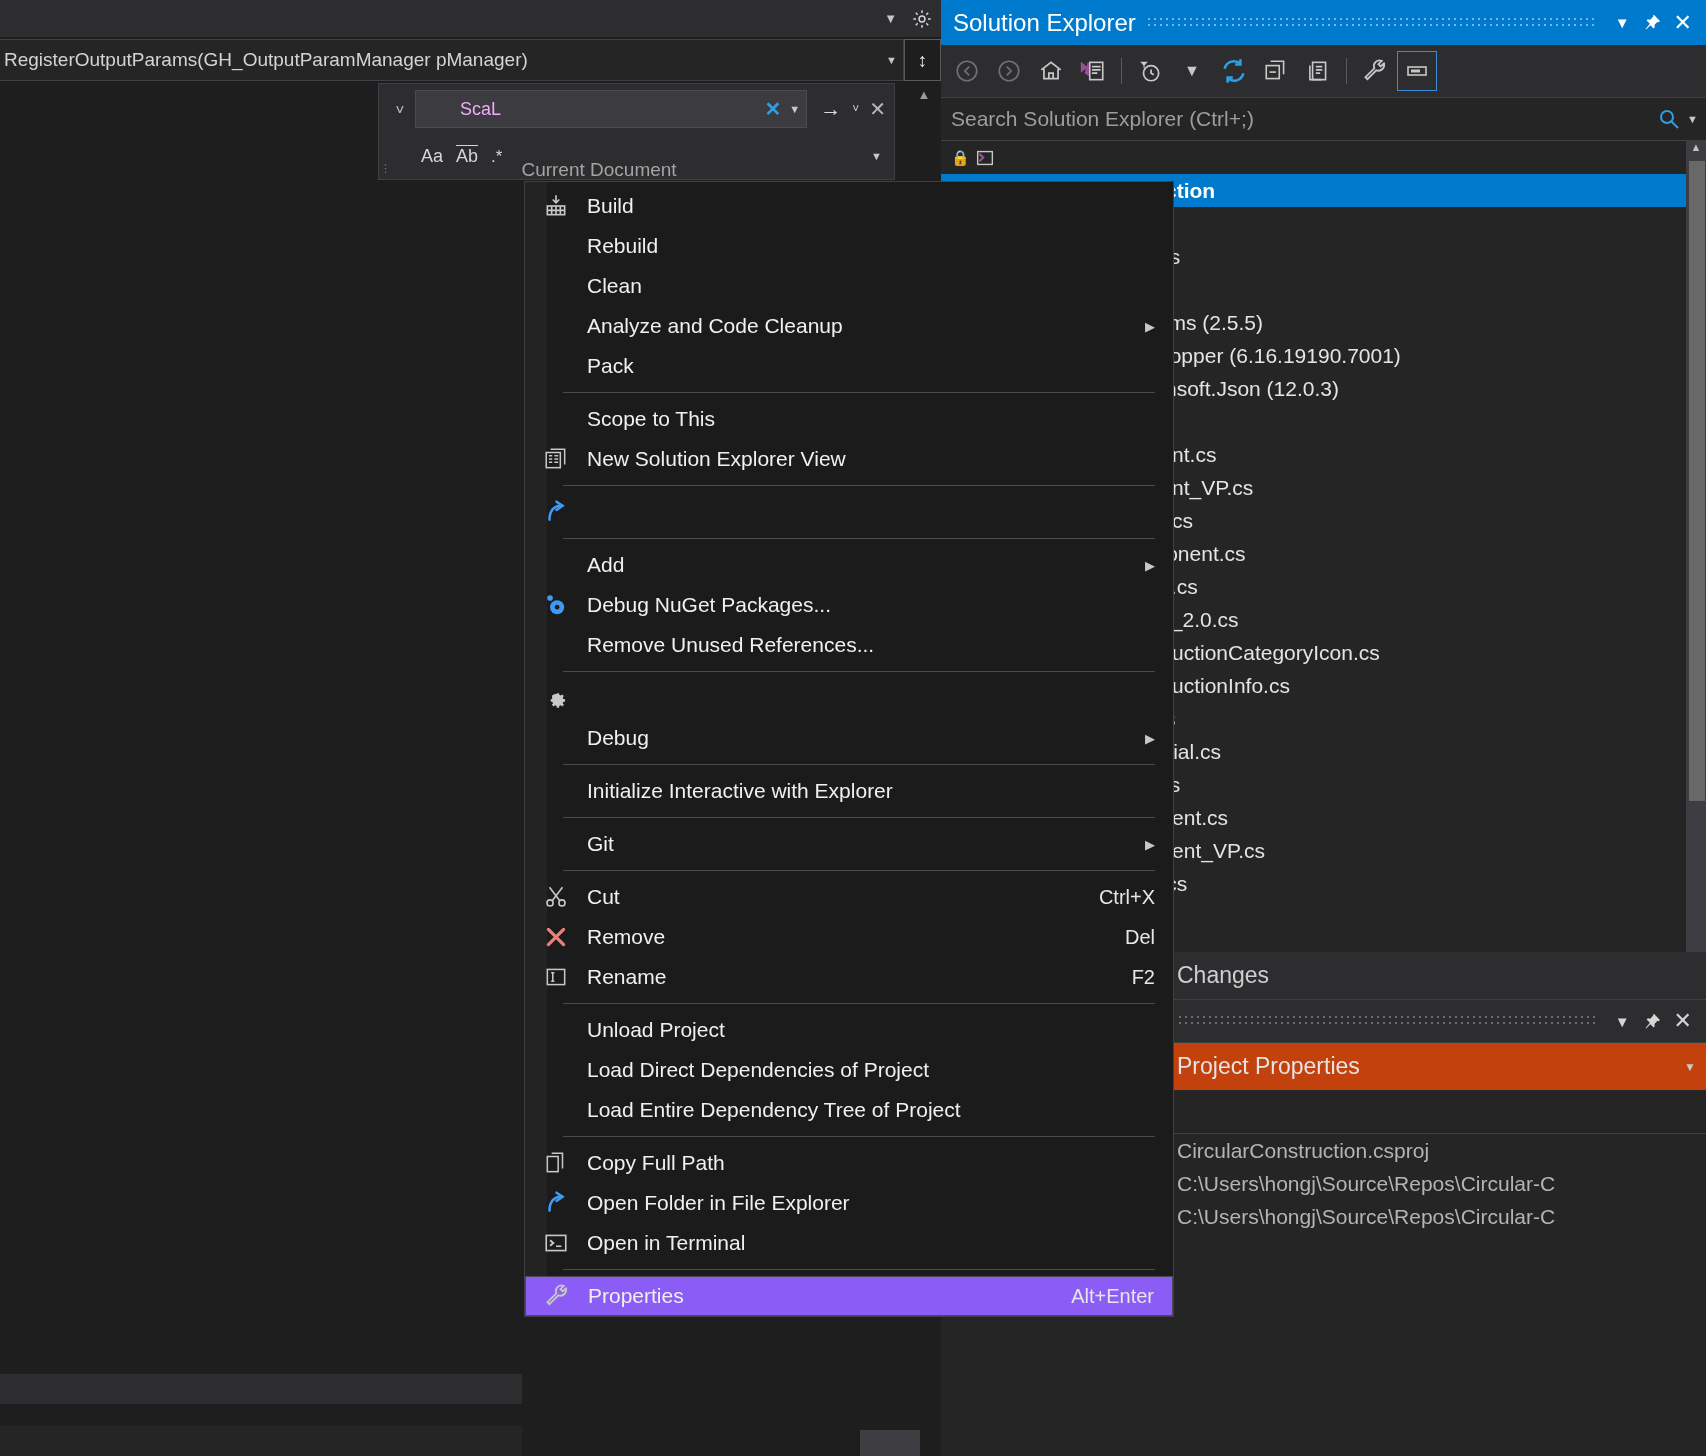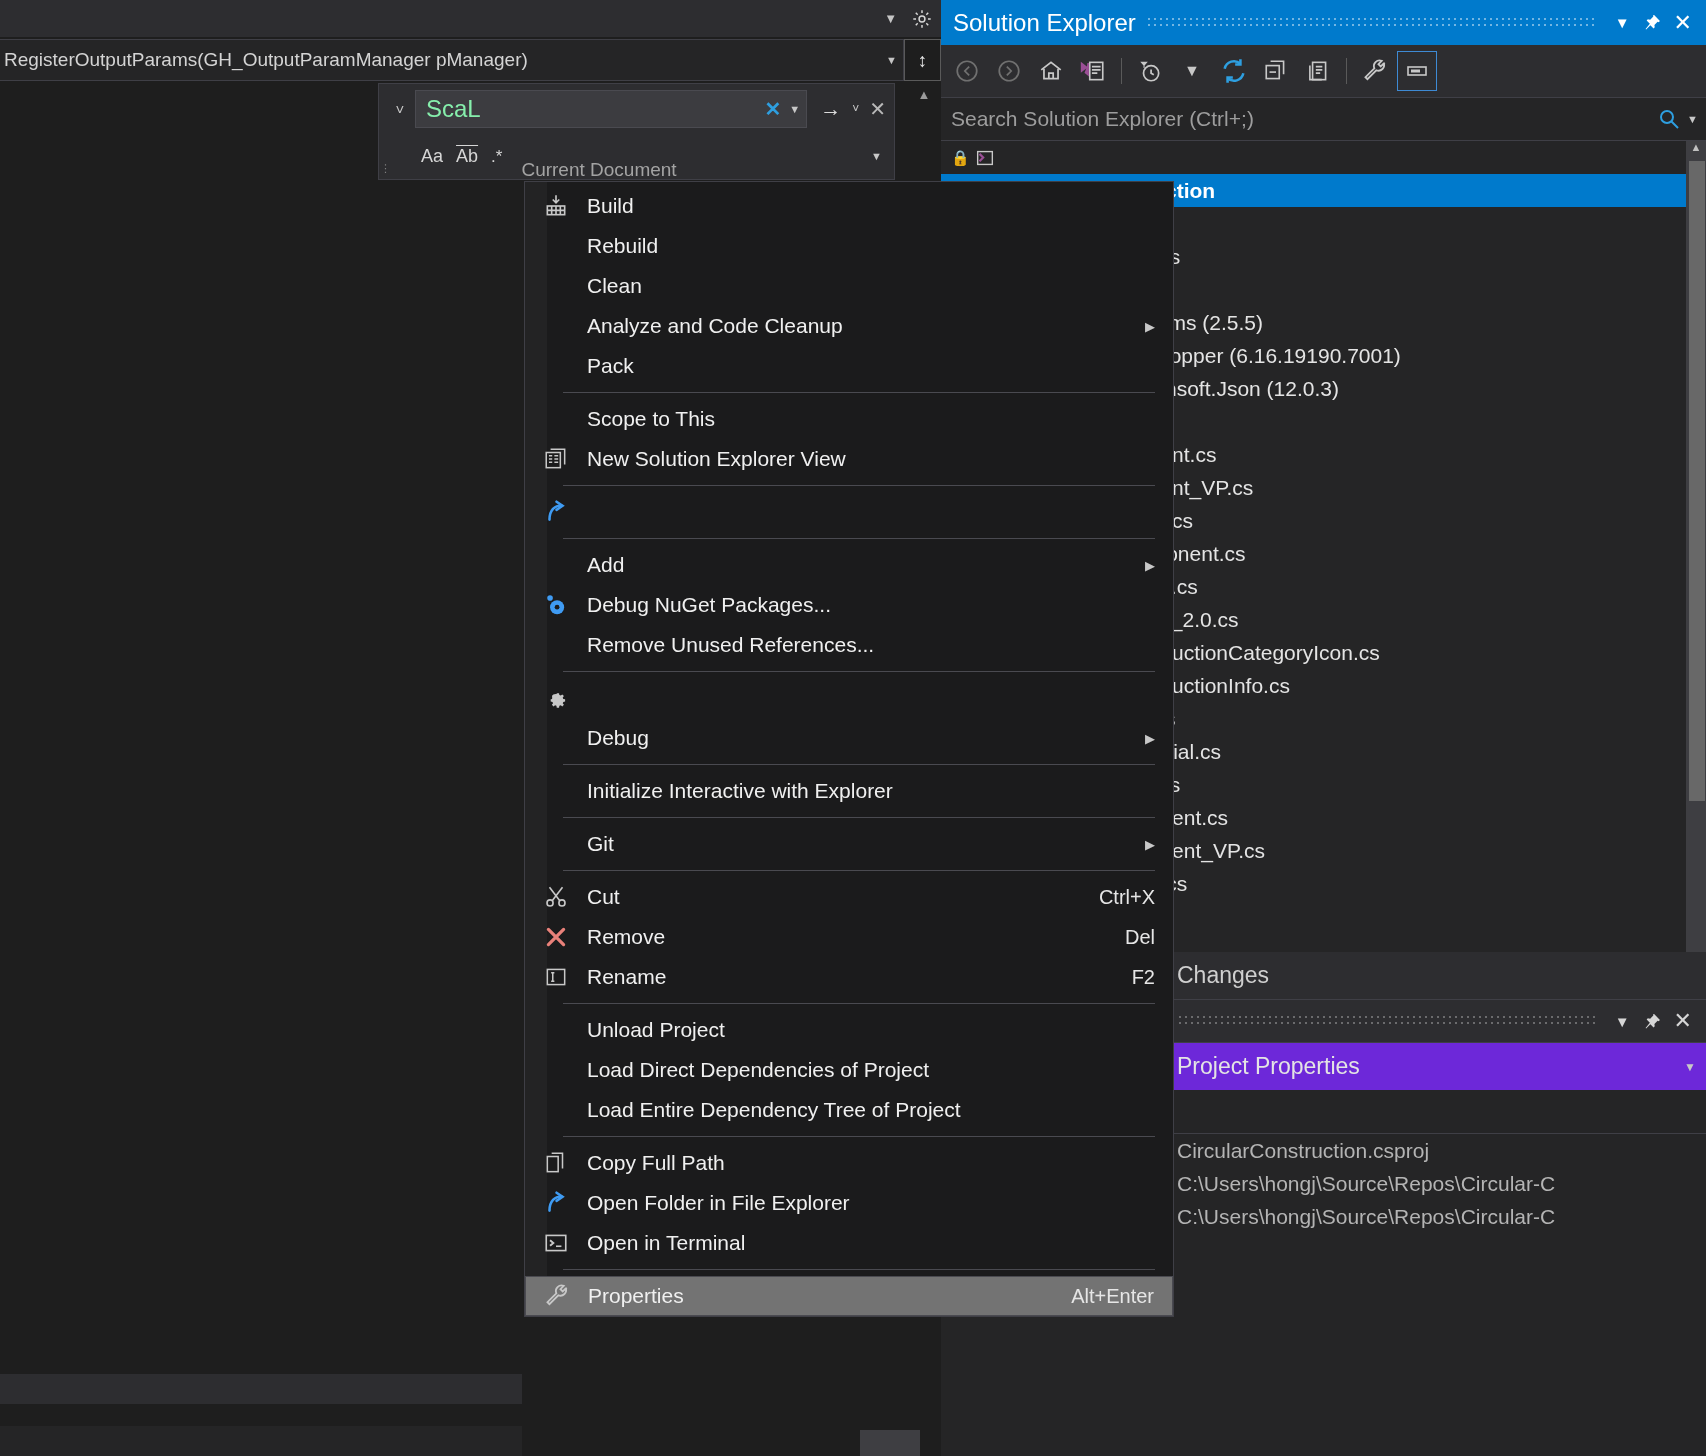--- a/index.html
+++ b/index.html
@@ -60,21 +60,21 @@
   .find-widget {
     position: absolute; left: 378px; top: 83px; width: 517px; height: 97px;
     background: #2d2d30; border: 1px solid #3f3f46;
   }
   .find-row1 { display: flex; align-items: center; height: 50px; padding-left: 6px; }
   .find-expand { width: 30px; text-align: center; color: #c8c8c8; font-size: 15px; }
   .find-input-wrap {
     flex: 1; height: 38px; background: #3c3c40; border: 1px solid #4a4a50;
     display: flex; align-items: center; padding: 0 6px 0 10px; margin-right: 8px;
   }
-  .find-input-wrap .val { flex: 1; color: #86efac; font-size: 24px; }
+  .find-input-wrap .val { flex: 1; color: #f0abfc; font-size: 18px; margin-left: 34px; }
   .find-clear { color: #2e9fe0; font-size: 20px; font-weight: 600; padding: 0 6px; }
   .find-drop { color: #c8c8c8; font-size: 11px; padding-left: 2px; }
   .find-next { color: #dcdcdc; font-size: 21px; padding: 0 5px; }
   .find-next-drop { color: #c8c8c8; font-size: 12px; padding: 0 6px; }
   .find-close { color: #b9b9b9; font-size: 20px; padding: 0 8px 0 4px; }
 
   .find-row2 { display: flex; align-items: center; height: 44px; padding-left: 42px; gap: 13px; }
   .tgl { color: #d6d6d6; font-size: 18px; line-height: 1; }
   .tgl.whole { text-decoration: overline; }
   .tgl.regex { font-size: 17px; }
@@ -136,39 +136,39 @@
   .props-titlebar {
     height: 42px; background: #2d2d30; display: flex; align-items: center; padding: 0 8px 0 236px;
   }
   .props-title-dots { flex: 1; height: 14px; margin-right: 10px;
     background-image: radial-gradient(circle, rgba(200,200,200,.40) 1px, transparent 1.2px);
     background-size: 6px 6px; }
   .props-btn { color: #d6d6d6; font-size: 15px; padding: 0 7px; }
   .props-btn.close { font-size: 22px; padding: 0 6px; }
 
   .props-header {
-    height: 48px; background: #6d28d9; border-top: 1px solid #3f3f46;
+    height: 48px; background: #c2410c; border-top: 1px solid #3f3f46;
     display: flex; align-items: center; padding: 0 10px 0 236px; color: #e4e4e4; font-size: 23px;
   }
   .props-header .drop { margin-left: auto; color: #c8c8c8; font-size: 12px; }
   .props-toolbar { height: 44px; background: #252526; border-bottom: 1px solid #3f3f46; }
   .props-grid { padding-left: 236px; }
   .props-row { height: 33px; display: flex; align-items: center; color: #b4b4b4; font-size: 21px; white-space: nowrap; }
 
   .icon-svg { display: block; }
 
   
   .ctx-menu {
     position: absolute; left: 524px; top: 181px; width: 650px;
     background: #1b1b1c; border: 1px solid #3f3f46; z-index: 50;
     padding: 4px 0 0 0;
   }
   .ctx-gutter { position: absolute; left: 0; top: 0; bottom: 0; width: 22px; background: #232324; }
   .ctx-item { position: relative; height: 40px; display: flex; align-items: center; color: #f0f0f0; font-size: 21px; }
-  .ctx-item.highlight { background: #737373; border: 1px solid #4a4a50; }
+  .ctx-item.highlight { background: #8b5cf6; border: 1px solid #4a4a50; }
   .ctx-icon { width: 62px; display: flex; align-items: center; justify-content: center; }
   .ctx-label { flex: 1; white-space: nowrap; }
   .ctx-shortcut { color: #e6e6e6; font-size: 20px; padding-right: 18px; }
   .ctx-submenu { color: #c8c8c8; font-size: 13px; padding-right: 18px; }
   .ctx-sep { height: 1px; background: #4a4a50; margin: 6px 18px 6px 38px; }
 </style>
 </head>
 <body>
 
 <div id="root">

